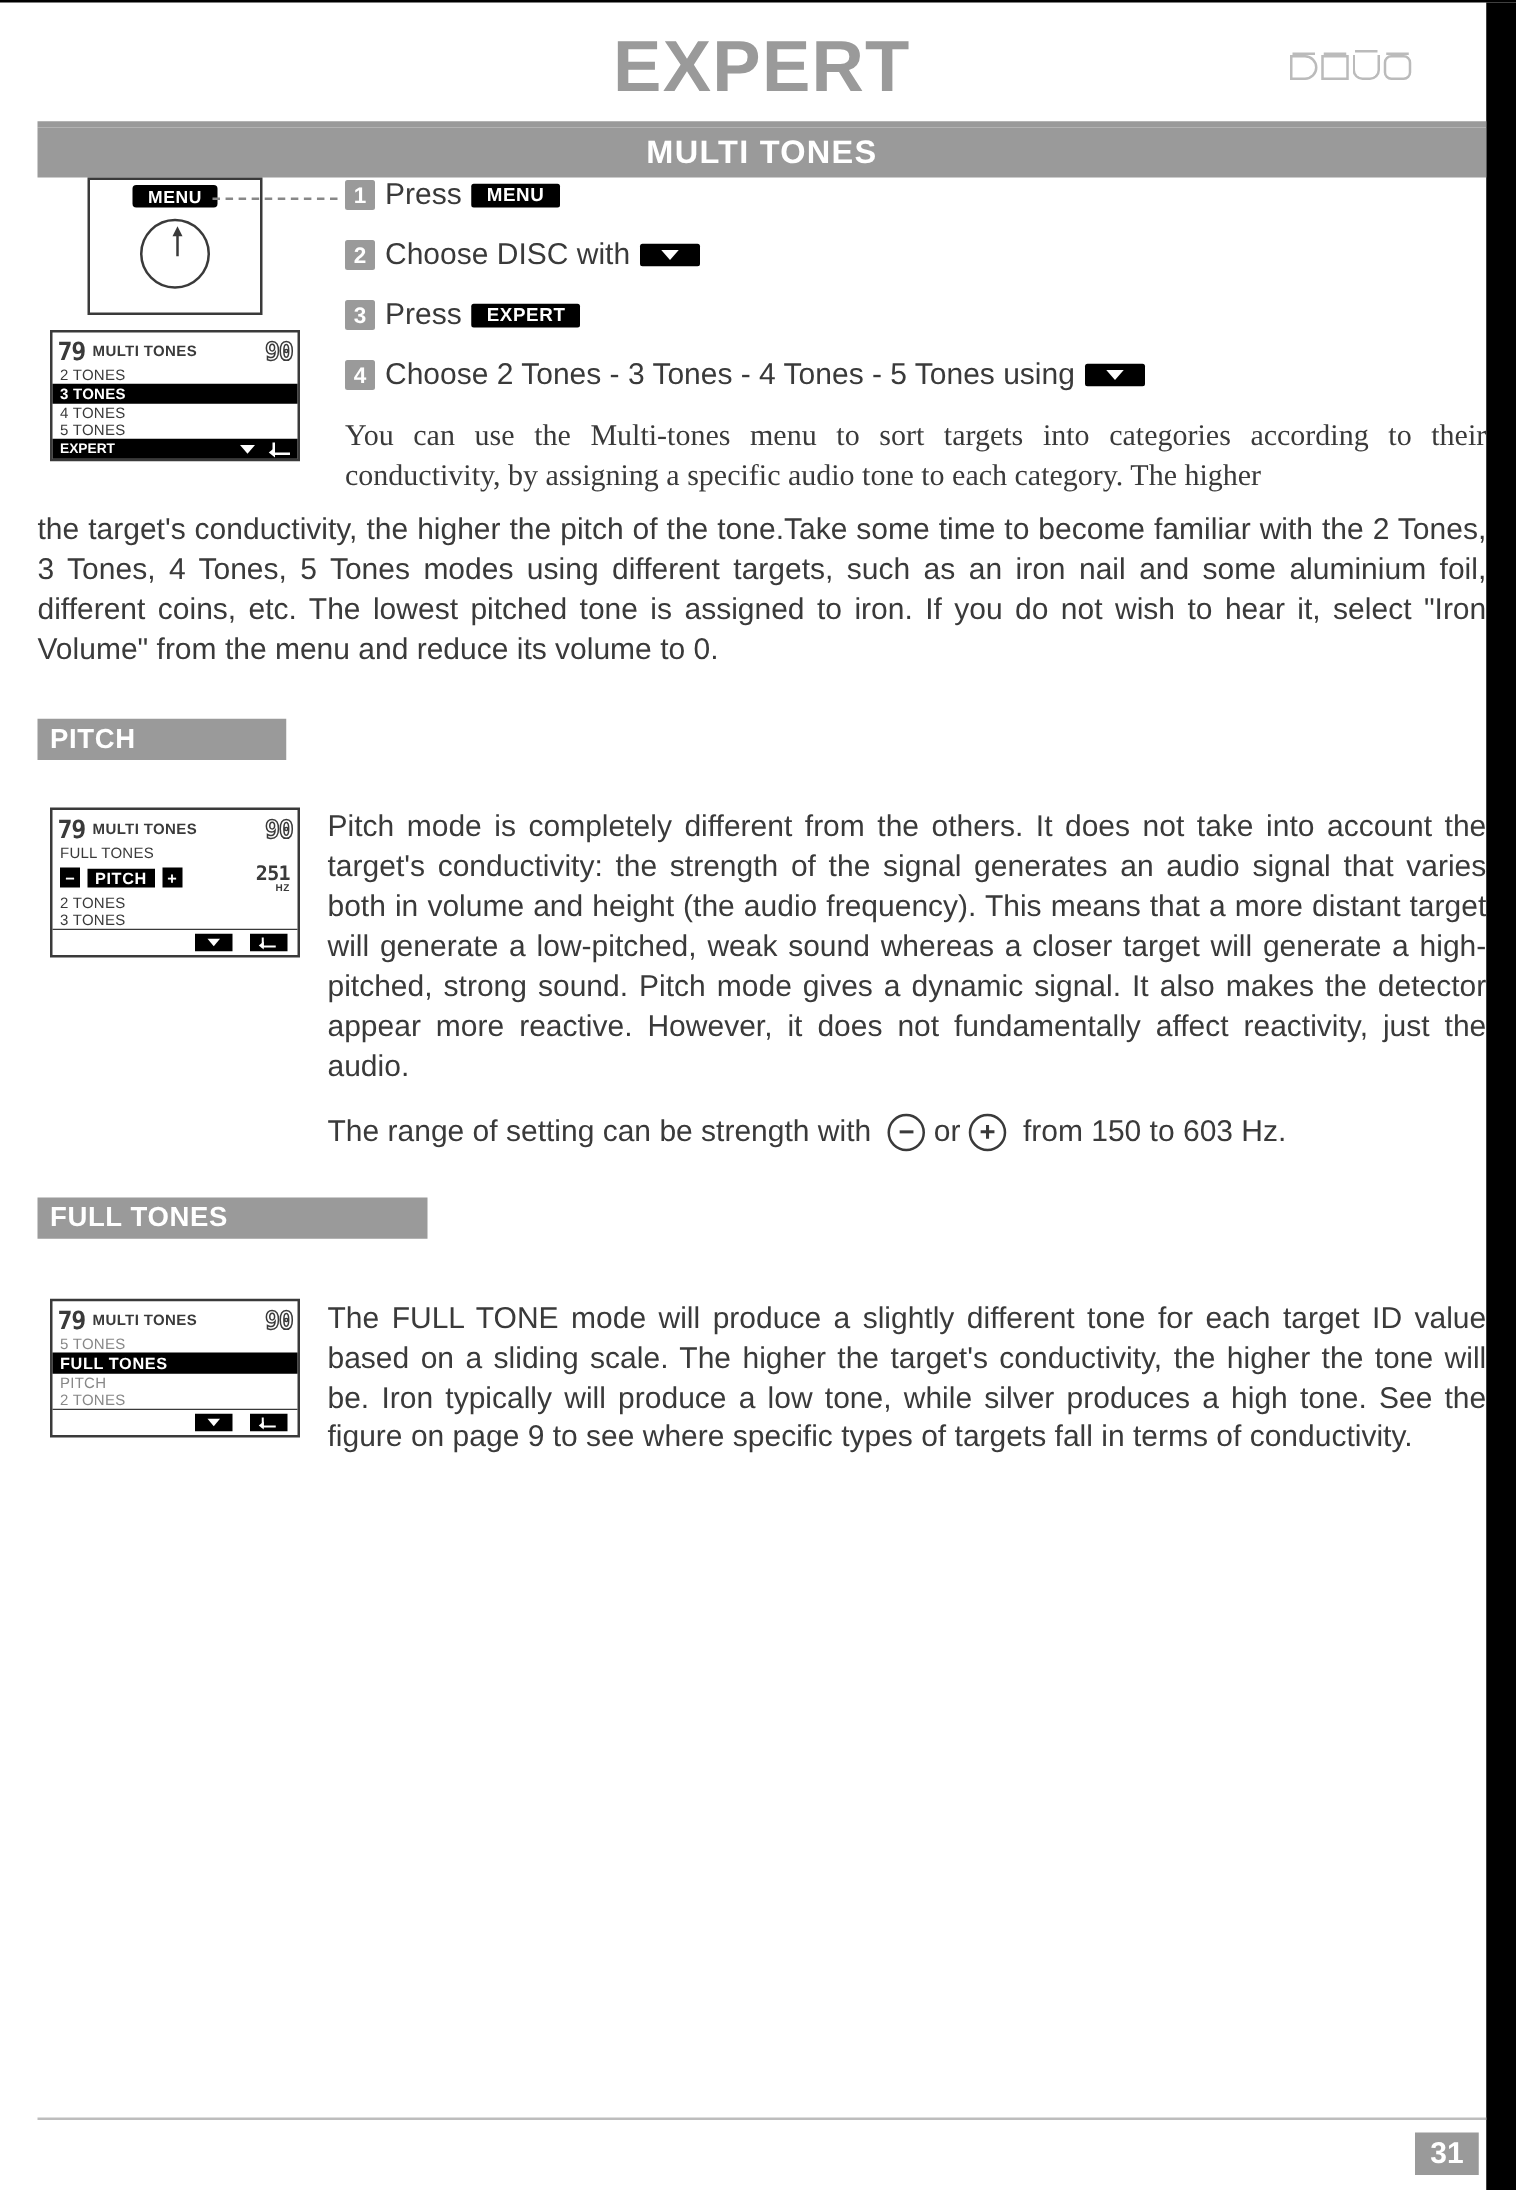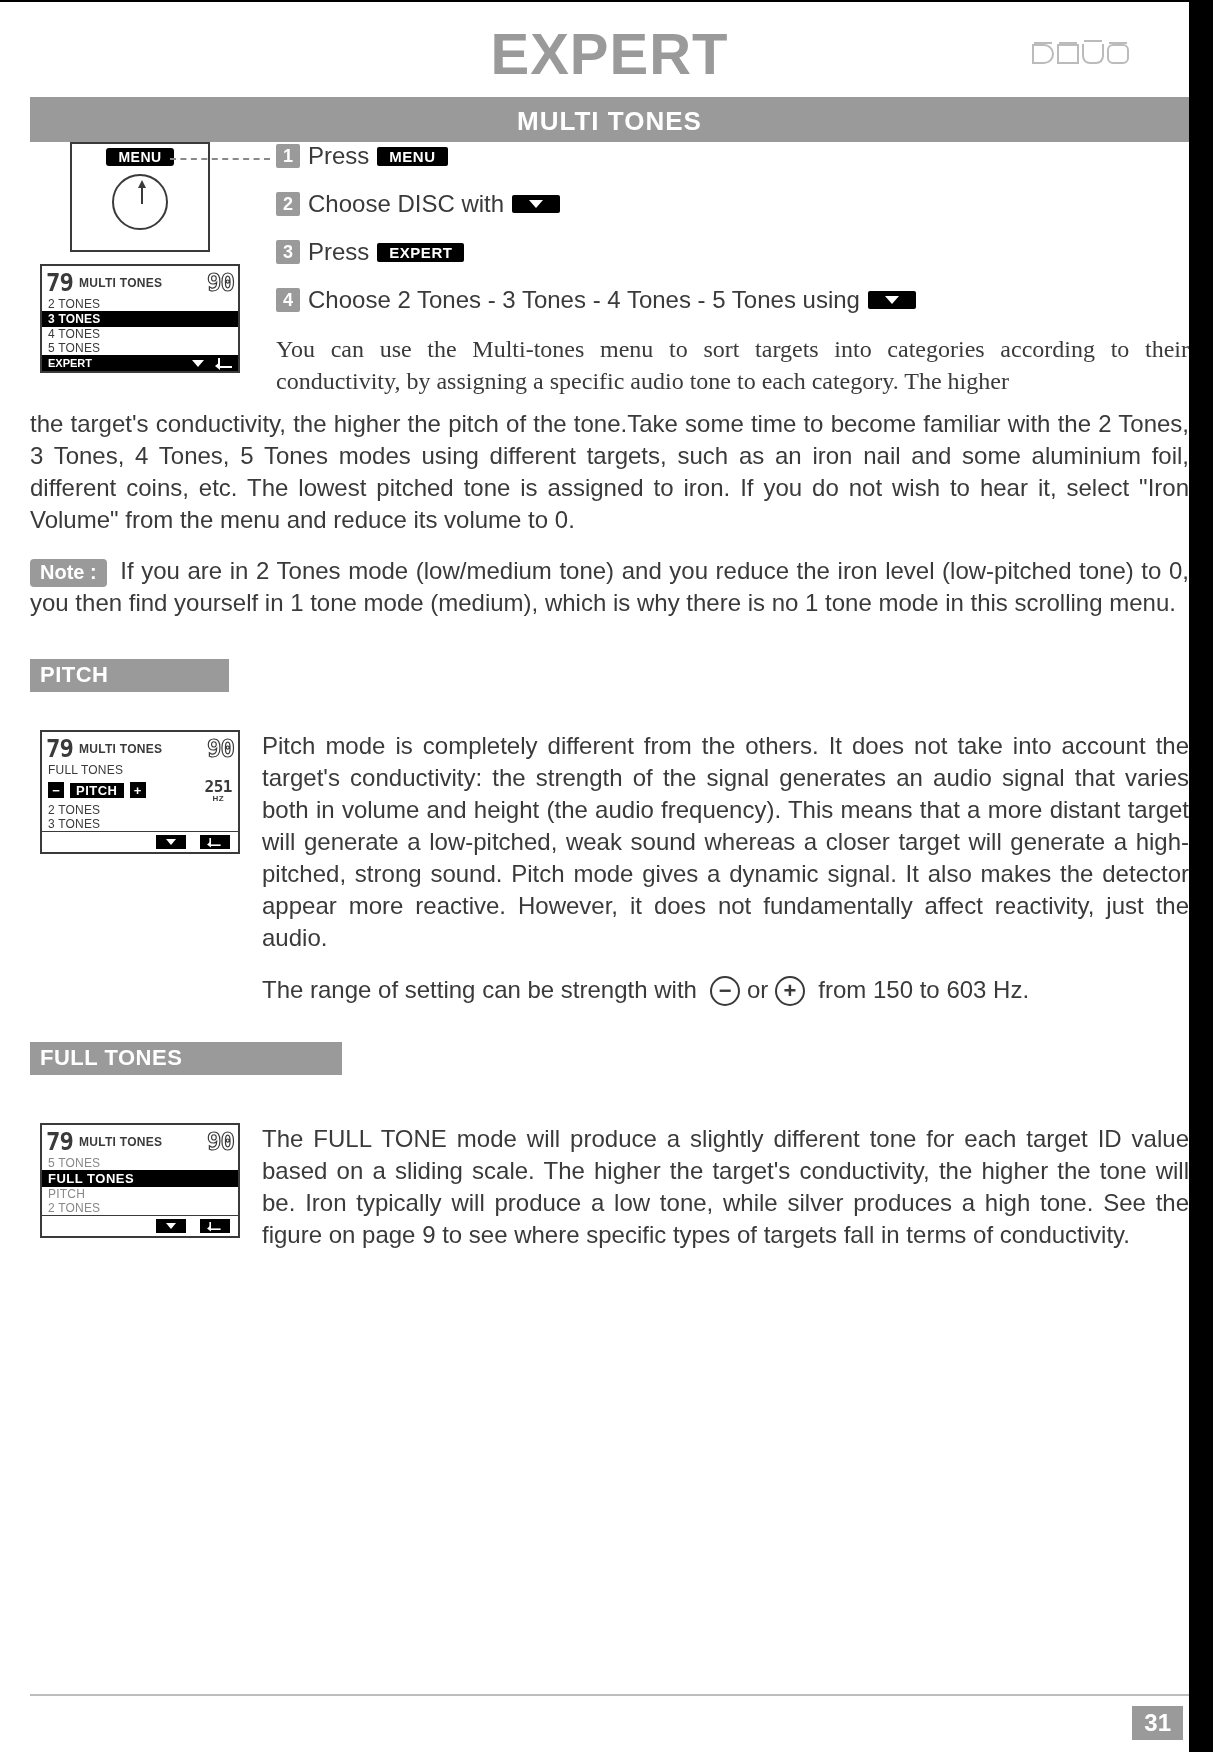--- a/index.html
+++ b/index.html
@@ -76,21 +76,21 @@
     width: 140px; height: 110px; border: 2px solid #3a3a3a; display: inline-block; text-align: center; position: relative; margin-left: 40px;
   }
   .menu-pill { display:inline-block; background:#000; color:#fff; border-radius:3px; font-size:14px; font-weight:700; padding:1px 12px; margin-top:4px; letter-spacing:.5px; }
   .dial { width:56px; height:56px; border:2px solid #3a3a3a; border-radius:50%; margin:8px auto 0 auto; position:relative; }
   .dial svg { width:56px; height:56px; }
   .dashed { border-top: 2px dashed #888; width: 100px; position:absolute; top:16px; left:140px; }
   .device-list {
     width: 200px; border: 2px solid #3a3a3a; margin-top: 12px; margin-left: 10px; padding-bottom: 0;
   }
   .device-list .hdr { display:flex; align-items:center; gap:6px; padding:3px 4px 0 4px; }
-  .seg { font-family: monospace; font-size: 24px; font-weight: 800; letter-spacing: -1px; }
+  .seg { font-family: monospace; font-size: 20px; font-weight: 800; letter-spacing: -1px; }
   .seg.outline { color:#fff; -webkit-text-stroke: 1.2px #3a3a3a; }
   .mt-label { font-size:12px; font-weight:700; letter-spacing:.3px; }
   .list-item { font-size:12px; padding:0px 6px; letter-spacing:.2px; }
   .list-item.sel { background:#000; color:#fff; font-weight:700; padding:1px 6px; }
   .bottom-strip { background:#000; color:#fff; display:flex; align-items:center; justify-content:space-between; padding:2px 6px; font-size:11px; font-weight:700; }
   .tri-down-w { width:0;height:0;border-left:6px solid transparent;border-right:6px solid transparent;border-top:7px solid #fff; display:inline-block; }
   .ret-w { display:inline-block; width:14px; height:10px; border-left:2px solid #fff; border-bottom:2px solid #fff; position:relative; }
   .ret-w::after{content:"";position:absolute;left:-5px;bottom:-4px;border-top:4px solid transparent;border-bottom:4px solid transparent;border-right:5px solid #fff;}
   
   .step { font-size: 24px; color:#3a3a3a; margin: 0 0 20px 0; display:flex; align-items:center; flex-wrap:wrap; gap:8px; }
@@ -100,21 +100,21 @@
   .down-arrow-box .t { width:0;height:0;border-left:7px solid transparent;border-right:7px solid transparent;border-top:8px solid #fff; }
   .body-text { font-size: 24px; line-height: 1.33; text-align: justify; color:#3a3a3a; }
   .note-pill { display:inline-block; background:#9a9a9a; color:#fff; font-weight:700; font-size:20px; padding:0 10px 1px 10px; border-radius:4px; margin-right:6px; }
   .circle-btn { display:inline-flex; width:30px; height:30px; border:2.5px solid #3a3a3a; border-radius:50%; align-items:center; justify-content:center; font-weight:900; font-size:22px; line-height:1; vertical-align:middle; }
   
   .pitch-row { display:flex; align-items:center; gap:6px; padding:0 6px; }
   .pm-box { background:#000; color:#fff; font-weight:800; font-size:13px; width:16px; height:16px; display:inline-flex; align-items:center; justify-content:center; }
   .pitch-label { background:#000; color:#fff; font-weight:800; font-size:13px; padding:0 6px; letter-spacing:.5px; }
   .hz-box { margin-left:auto; text-align:center; }
   .hz-val { font-family:monospace; font-size:16px; font-weight:800; letter-spacing:-.5px; }
-  .hz-unit { font-size:8px; font-weight:800; letter-spacing:.5px; margin-top:-2px; }
+  .hz-unit { font-size:8px; font-weight:800; letter-spacing:.5px; margin-top:-2px;text-align:right; }
   .bottom-strip2 { display:flex; align-items:center; justify-content:flex-end; gap:14px; padding:3px 8px; border-top:1px solid #3a3a3a; }
   .down-box-mini { background:#000; width:30px; height:14px; display:inline-flex; align-items:center; justify-content:center; }
   .ret-box-mini { background:#000; width:30px; height:14px; display:inline-flex; align-items:center; justify-content:center; }
   
   .foot-line { position:absolute; left:30px; right:24px; bottom:56px; height:2px; background:#bdbdbd; }
   .page-num { position:absolute; right:30px; bottom:12px; background:#9a9a9a; color:#fff; font-size:24px; font-weight:700; padding:3px 12px; }
   
   .mt-20{margin-top:20px}.mt-10{margin-top:10px}.mt-30{margin-top:30px}
   .pitch-device, .full-device { width:200px; border:2px solid #3a3a3a; margin-left:10px; }
   .grey-text { color:#888; }
@@ -206,24 +206,20 @@
           <span class="down-arrow-box">
               <span class="t"></span>
             </span>
         </div>
         <p class="body-text" style="text-align:justify;font-family:Liberation Serif, serif;">You can use the Multi-tones menu to sort targets into categories according to their conductivity, by assigning a specific audio tone to each category. The higher</p>
       </div>
     </div>
 
     <p class="body-text mt-10">the target's conductivity, the higher the pitch of the tone.Take some time to become familiar with the 2 Tones, 3 Tones, 4 Tones, 5 Tones modes using different targets, such as an iron nail and some aluminium foil, different coins, etc. The lowest pitched tone is assigned to iron. If you do not wish to hear it, select "Iron Volume" from the menu and reduce its volume to 0.</p>
 
-    <p class="body-text mt-20" style="text-align:justify;">
-      <span class="note-pill">Note :</span>
-      <span>If you are in 2 Tones mode (low/medium tone) and you reduce the iron level (low-pitched tone) to 0, you then find yourself in 1 tone mode (medium), which is why there is no 1 tone mode in this scrolling menu.</span>
-    </p>
 
     
     <div class="sub-bar" style="padding-right:120px;">PITCH</div>
 
     <div class="row mt-20">
       <div class="graphic-col">
         <div class="pitch-device">
           <div class="hdr" style="display:flex;align-items:center;gap:6px;padding:3px 4px 0 4px;">
             <span class="seg">79</span>
             <span class="mt-label" style="font-weight:800;">MULTI  TONES</span>

